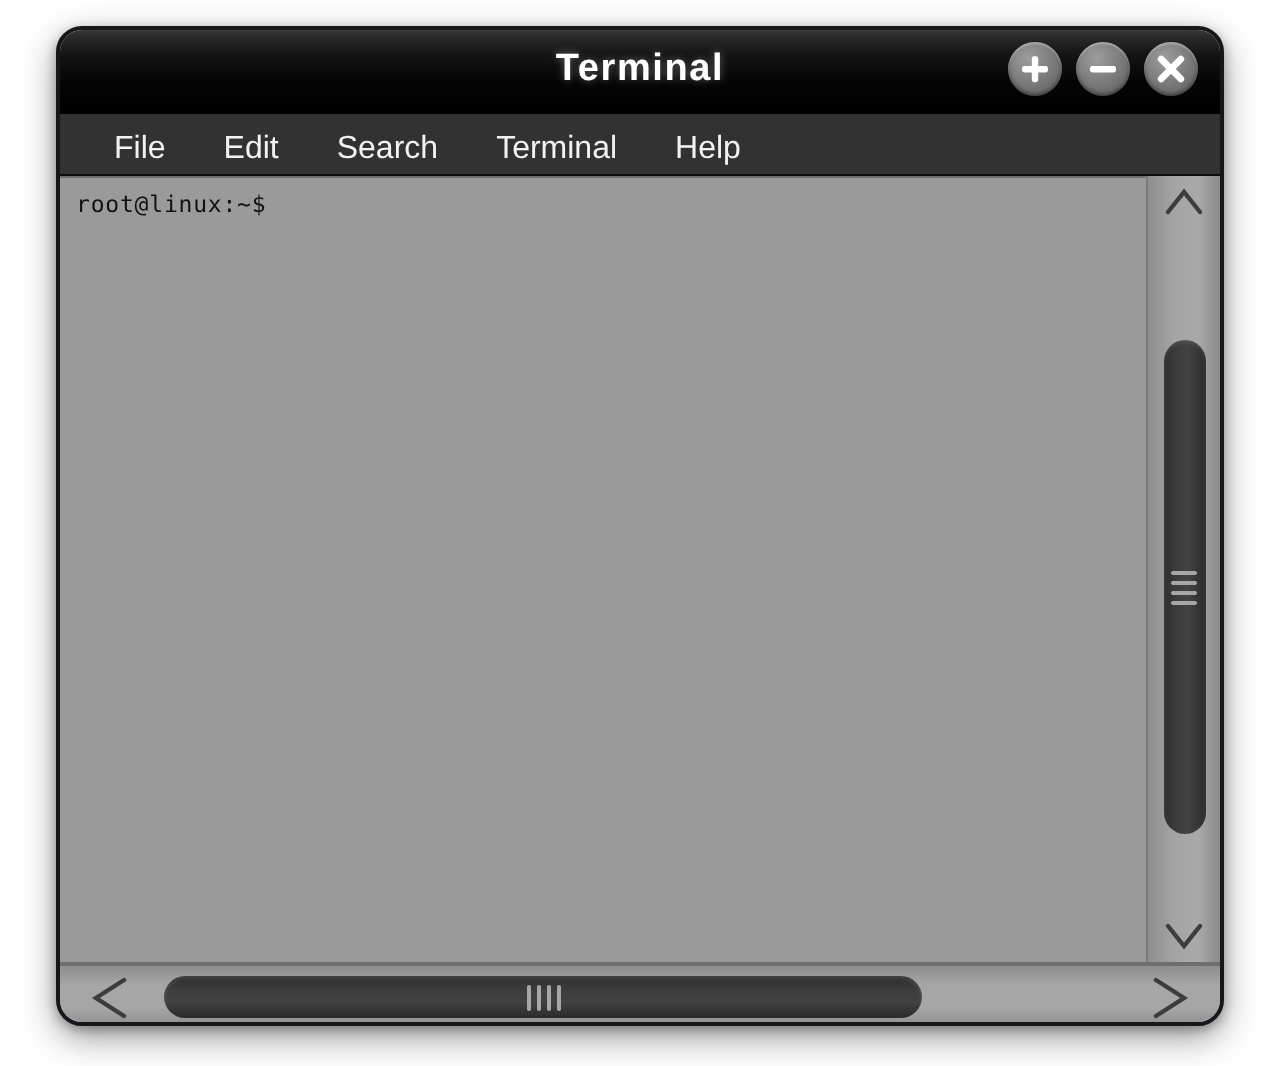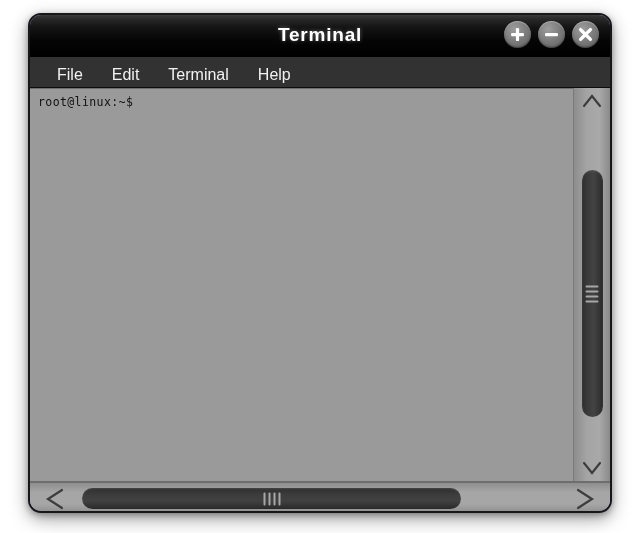--- a/index.html
+++ b/index.html
@@ -257,20 +257,21 @@
             </g>
           </svg>
         </div>
 
       </div>
     </div>
 
     <div class="menubar">
       <div class="menu-item">File</div>
       <div class="menu-item">Edit</div>
+      <div class="menu-item">Search</div>
       <div class="menu-item">Terminal</div>
       <div class="menu-item">Help</div>
     </div>
 
     <div class="body-row">
 
       <div class="term-area">
         <div class="term-line">root@linux:~$</div>
       </div>
 

